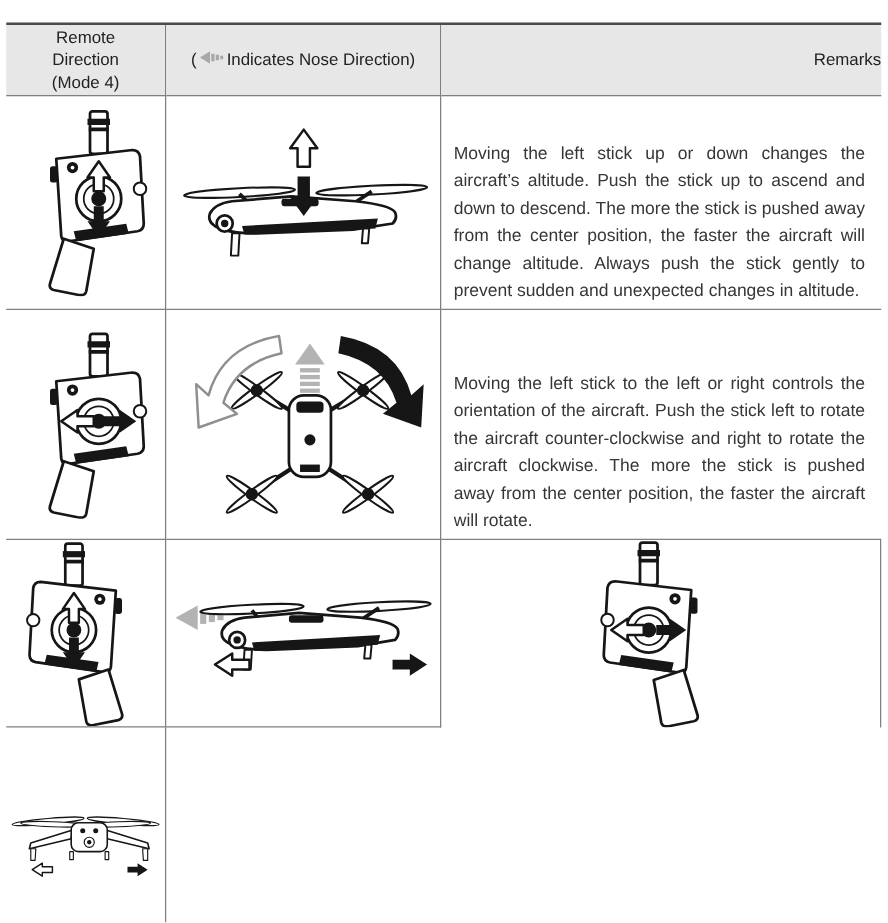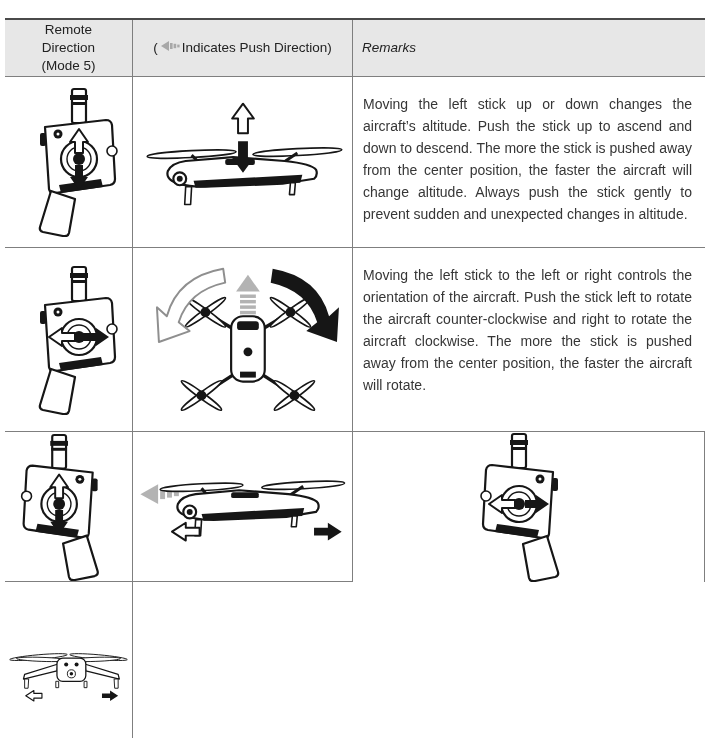--- a/index.html
+++ b/index.html
@@ -22,26 +22,26 @@
   }
   .cell{box-sizing:border-box;overflow:hidden;}
   .cb{border-bottom:1px solid #7f7f7f;}
   .cr{border-right:1px solid #7f7f7f;}
   .head{
     background:#e7e7e7;
     display:flex;flex-direction:column;justify-content:center;
     font-size:13.5px;line-height:1.32;color:#222;
     text-align:center;
   }
-  .head.remarks-head{align-items:flex-start;padding-left:9px;text-align:left;font-style:italic;}
+  .head.remarks-head{align-items:flex-end;padding-left:9px;text-align:left;}
   .head .sub{display:flex;align-items:center;justify-content:center;gap:2px;}
   .illu{display:flex;align-items:center;justify-content:center;}
   .illu svg{display:block;}
   .remarks{
-    display:flex;align-items:flex-start;
+    display:flex;align-items:flex-end;
     padding:16px 13px 4px 10px;
     font-size:14px;line-height:22px;
     text-align:justify;color:#363636;
   }
   
   .ln{fill:#fff;stroke:#161616;stroke-width:2.2;stroke-linejoin:round;}
   .lnthin{fill:#fff;stroke:#161616;stroke-width:1.6;stroke-linejoin:round;}
   .oa{fill:#fff;stroke:#161616;stroke-width:2;stroke-linejoin:round;}
   .sa{fill:#161616;stroke:none;}
   .ga{fill:#a8a8a8;stroke:none;}
@@ -51,35 +51,35 @@
 </style>
 </head>
 <body>
 
 <div class="page">
   <div class="manual-table">
 
     <div class="cell head cb cr">
       <div>Remote</div>
       <div>Direction</div>
-      <div>(Mode 5)</div>
+      <div>(Mode 4)</div>
     </div>
 
     <div class="cell head cb cr">
       <div class="sub">
         <span>(</span>
         <span>
           <svg width="20" height="12" viewBox="0 0 20 12">
             <polygon class="ga" points="1,6 9,1 9,11"></polygon>
             <rect class="ga" x="10" y="3" width="2.6" height="6"></rect>
             <rect class="ga" x="13.6" y="3.8" width="2.6" height="4.4"></rect>
             <rect class="ga" x="17.2" y="4.6" width="2.4" height="2.8"></rect>
           </svg>
         </span>
-        <span> Indicates Push Direction)</span>
+        <span> Indicates Nose Direction)</span>
       </div>
     </div>
 
     <div class="cell head remarks-head cb">
       <div>Remarks</div>
     </div>
 
     <div class="cell illu cb cr">
       <svg width="120" height="150" viewBox="0 0 120 150">
         <g>

